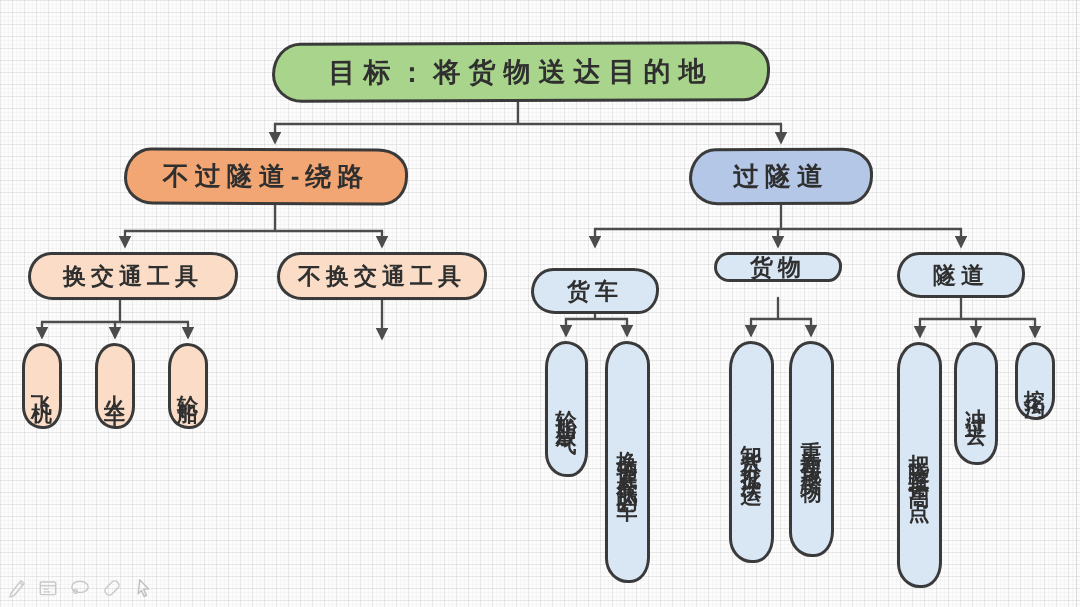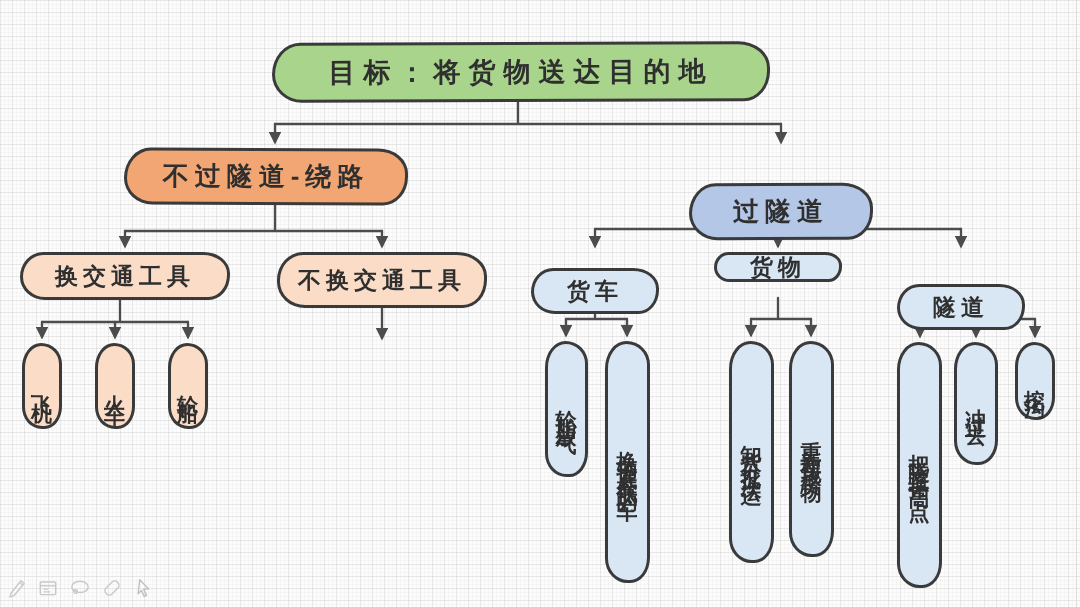--- a/index.html
+++ b/index.html
@@ -89,28 +89,28 @@
       <path d="M961 298 L961 319 M920 319 L1035 319"></path>
       <path d="M920 319 L920 336" marker-end="url(#arrow)"></path>
       <path d="M976 319 L976 336" marker-end="url(#arrow)"></path>
       <path d="M1035 319 L1035 336" marker-end="url(#arrow)"></path>
     </g>
   </svg>
 
   <div class="node root" style="left:272px;top:42px;width:498px;height:60px;">目标：将货物送达目的地</div>
 
   <div class="node branch b-left" style="left:124px;top:148px;width:284px;height:57px;">不过隧道-绕路</div>
-  <div class="node branch b-right" style="left:689px;top:148px;width:184px;height:57px;margin-top:35px;">过隧道</div>
+  <div class="node branch b-right" style="left:689px;top:148px;width:184px;height:57px;">过隧道</div>
 
-  <div class="node l3 peach" style="left:20px;top:252px;width:210px;height:48px;">换交通工具</div>
-  <div class="node l3 peach" style="left:277px;top:252px;width:210px;height:56px;">不换交通工具</div>
+  <div class="node l3 peach" style="left:28px;top:252px;width:210px;height:48px;">换交通工具</div>
+  <div class="node l3 peach" style="left:277px;top:252px;width:210px;height:48px;">不换交通工具</div>
 
   <div class="node l3 lblue" style="left:531px;top:252px;width:128px;height:46px;margin-top:16px;">货车</div>
   <div class="node l3 lblue" style="left:714px;top:252px;width:128px;height:30px;">货物</div>
-  <div class="node l3 lblue" style="left:897px;top:252px;width:128px;height:46px;margin-top:32px;">隧道</div>
+  <div class="node l3 lblue" style="left:897px;top:252px;width:128px;height:46px;">隧道</div>
 
   <div class="node vnode peach" style="left:22px;top:343px;width:40px;height:86px;">
     <span>飞机</span>
   </div>
   <div class="node vnode peach" style="left:95px;top:343px;width:40px;height:86px;">
     <span>火车</span>
   </div>
   <div class="node vnode peach" style="left:168px;top:343px;width:40px;height:86px;">
     <span>轮船</span>
   </div>

